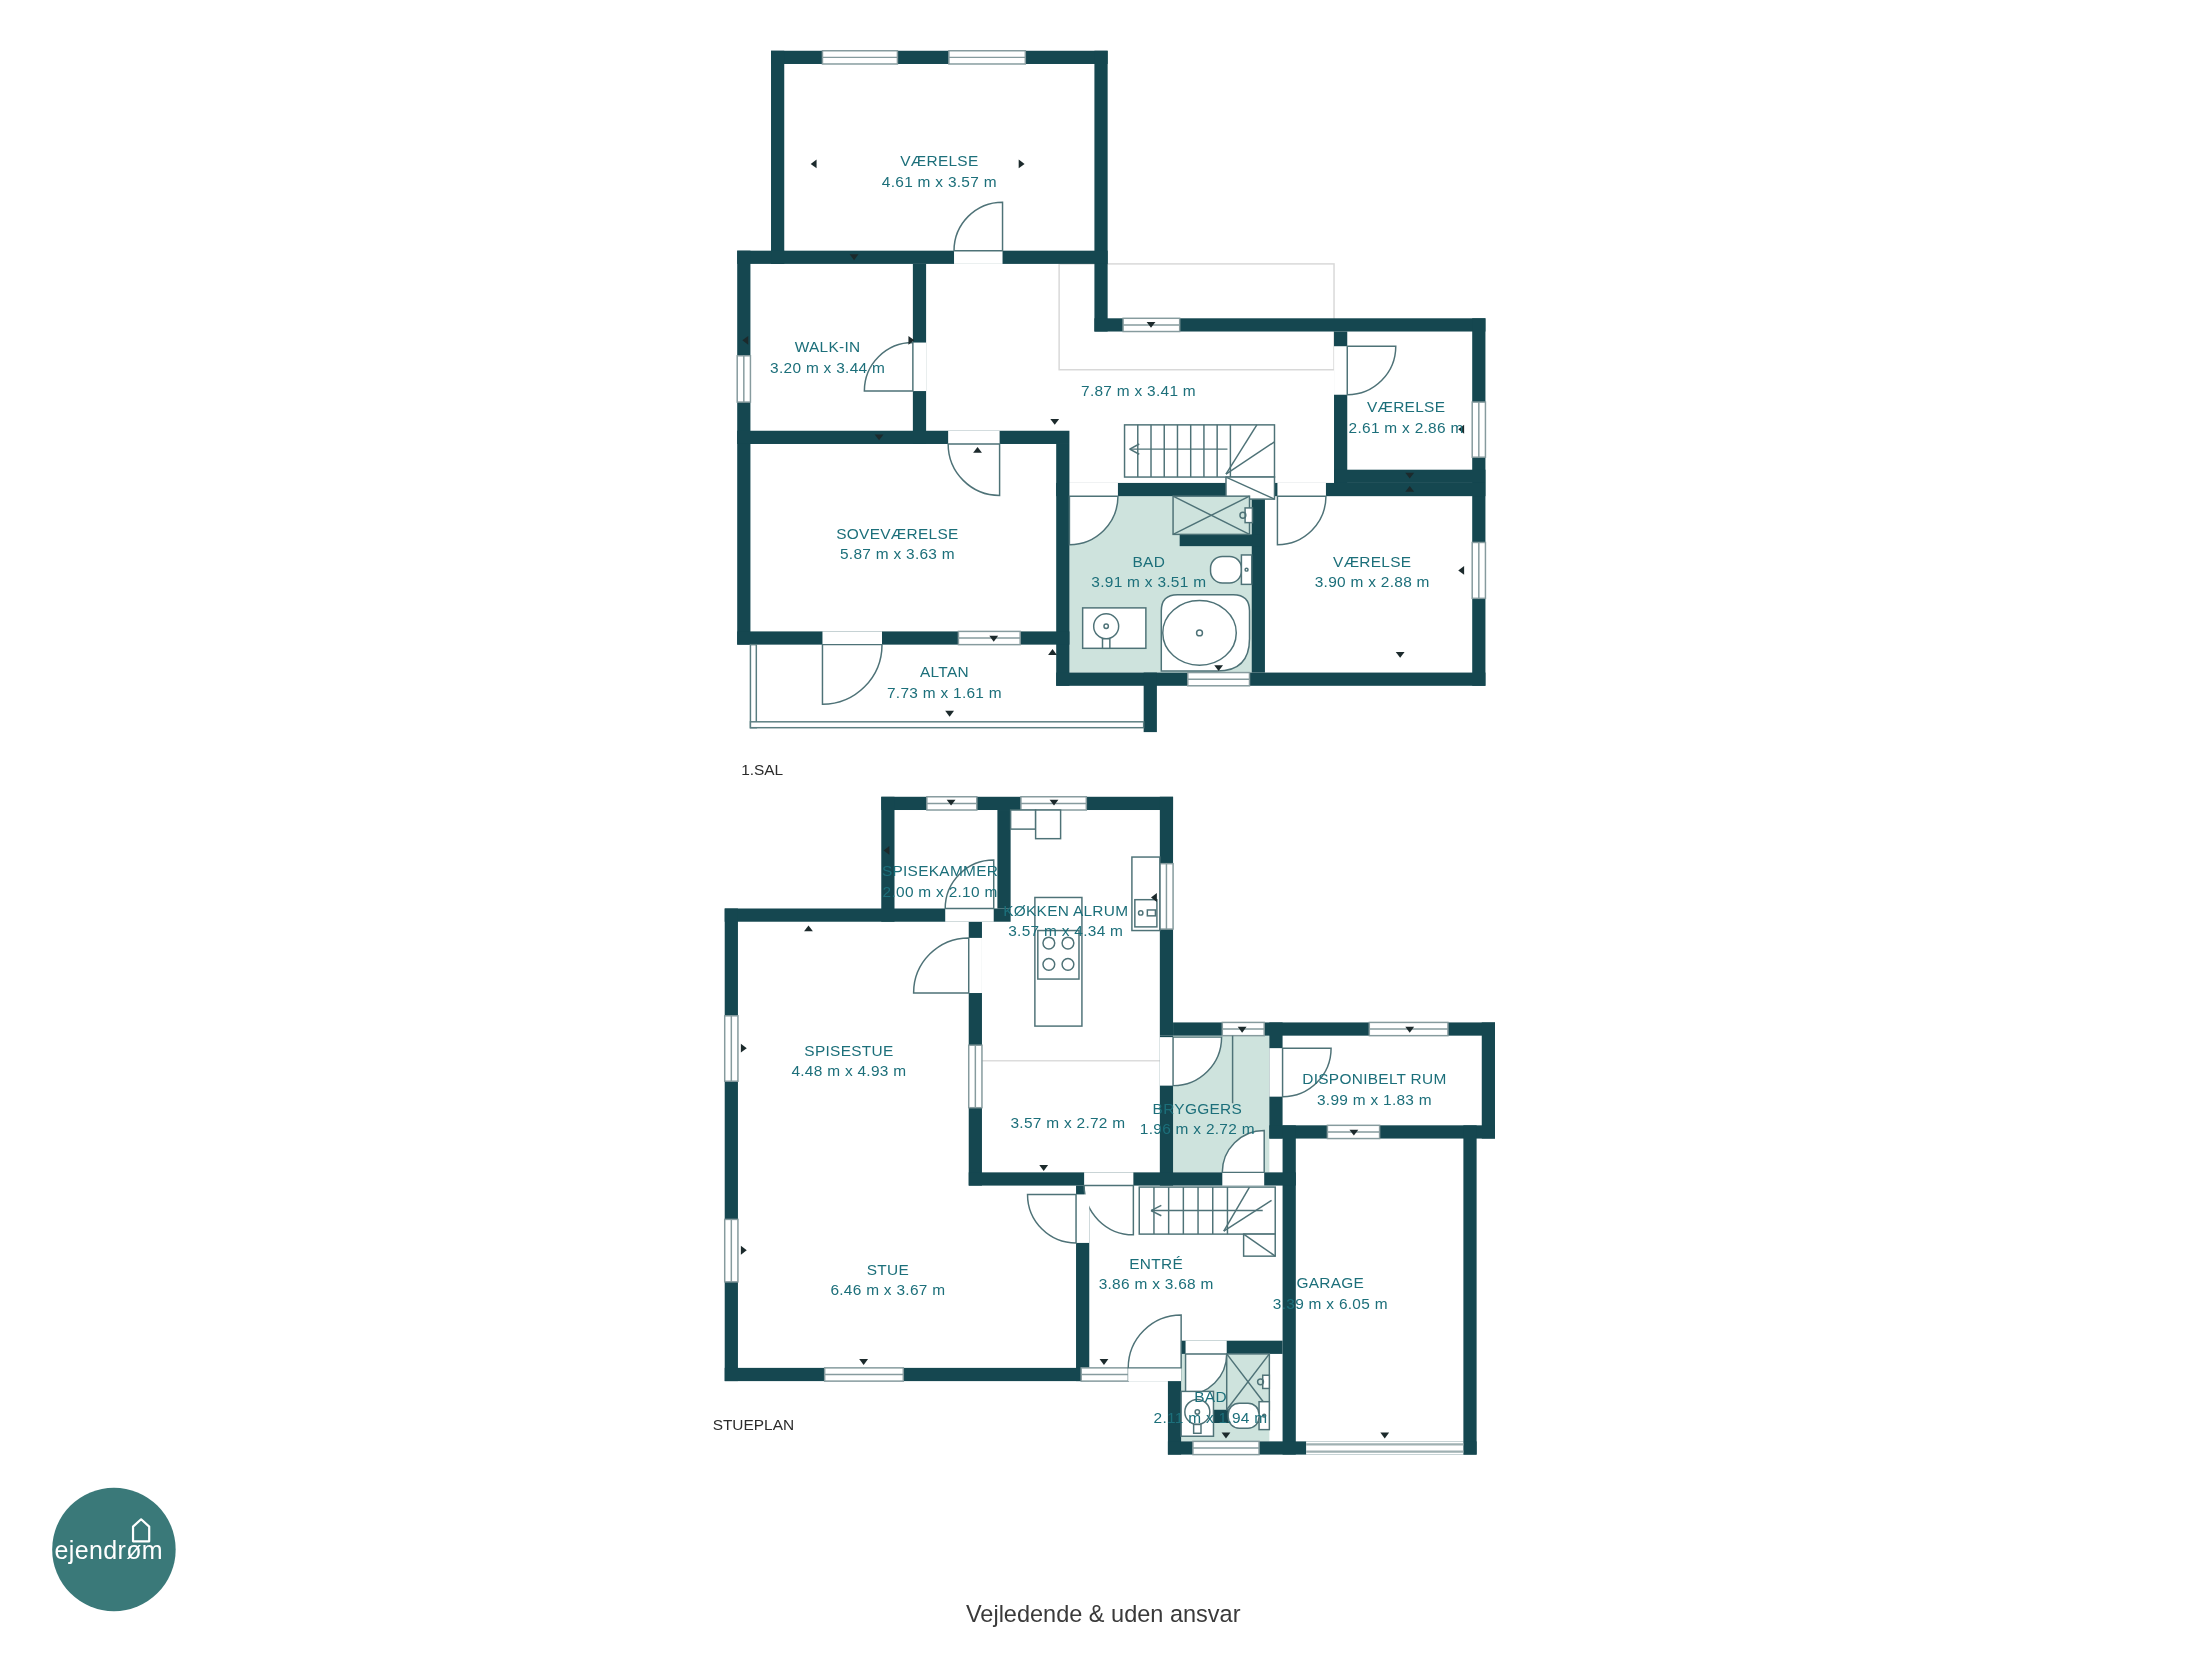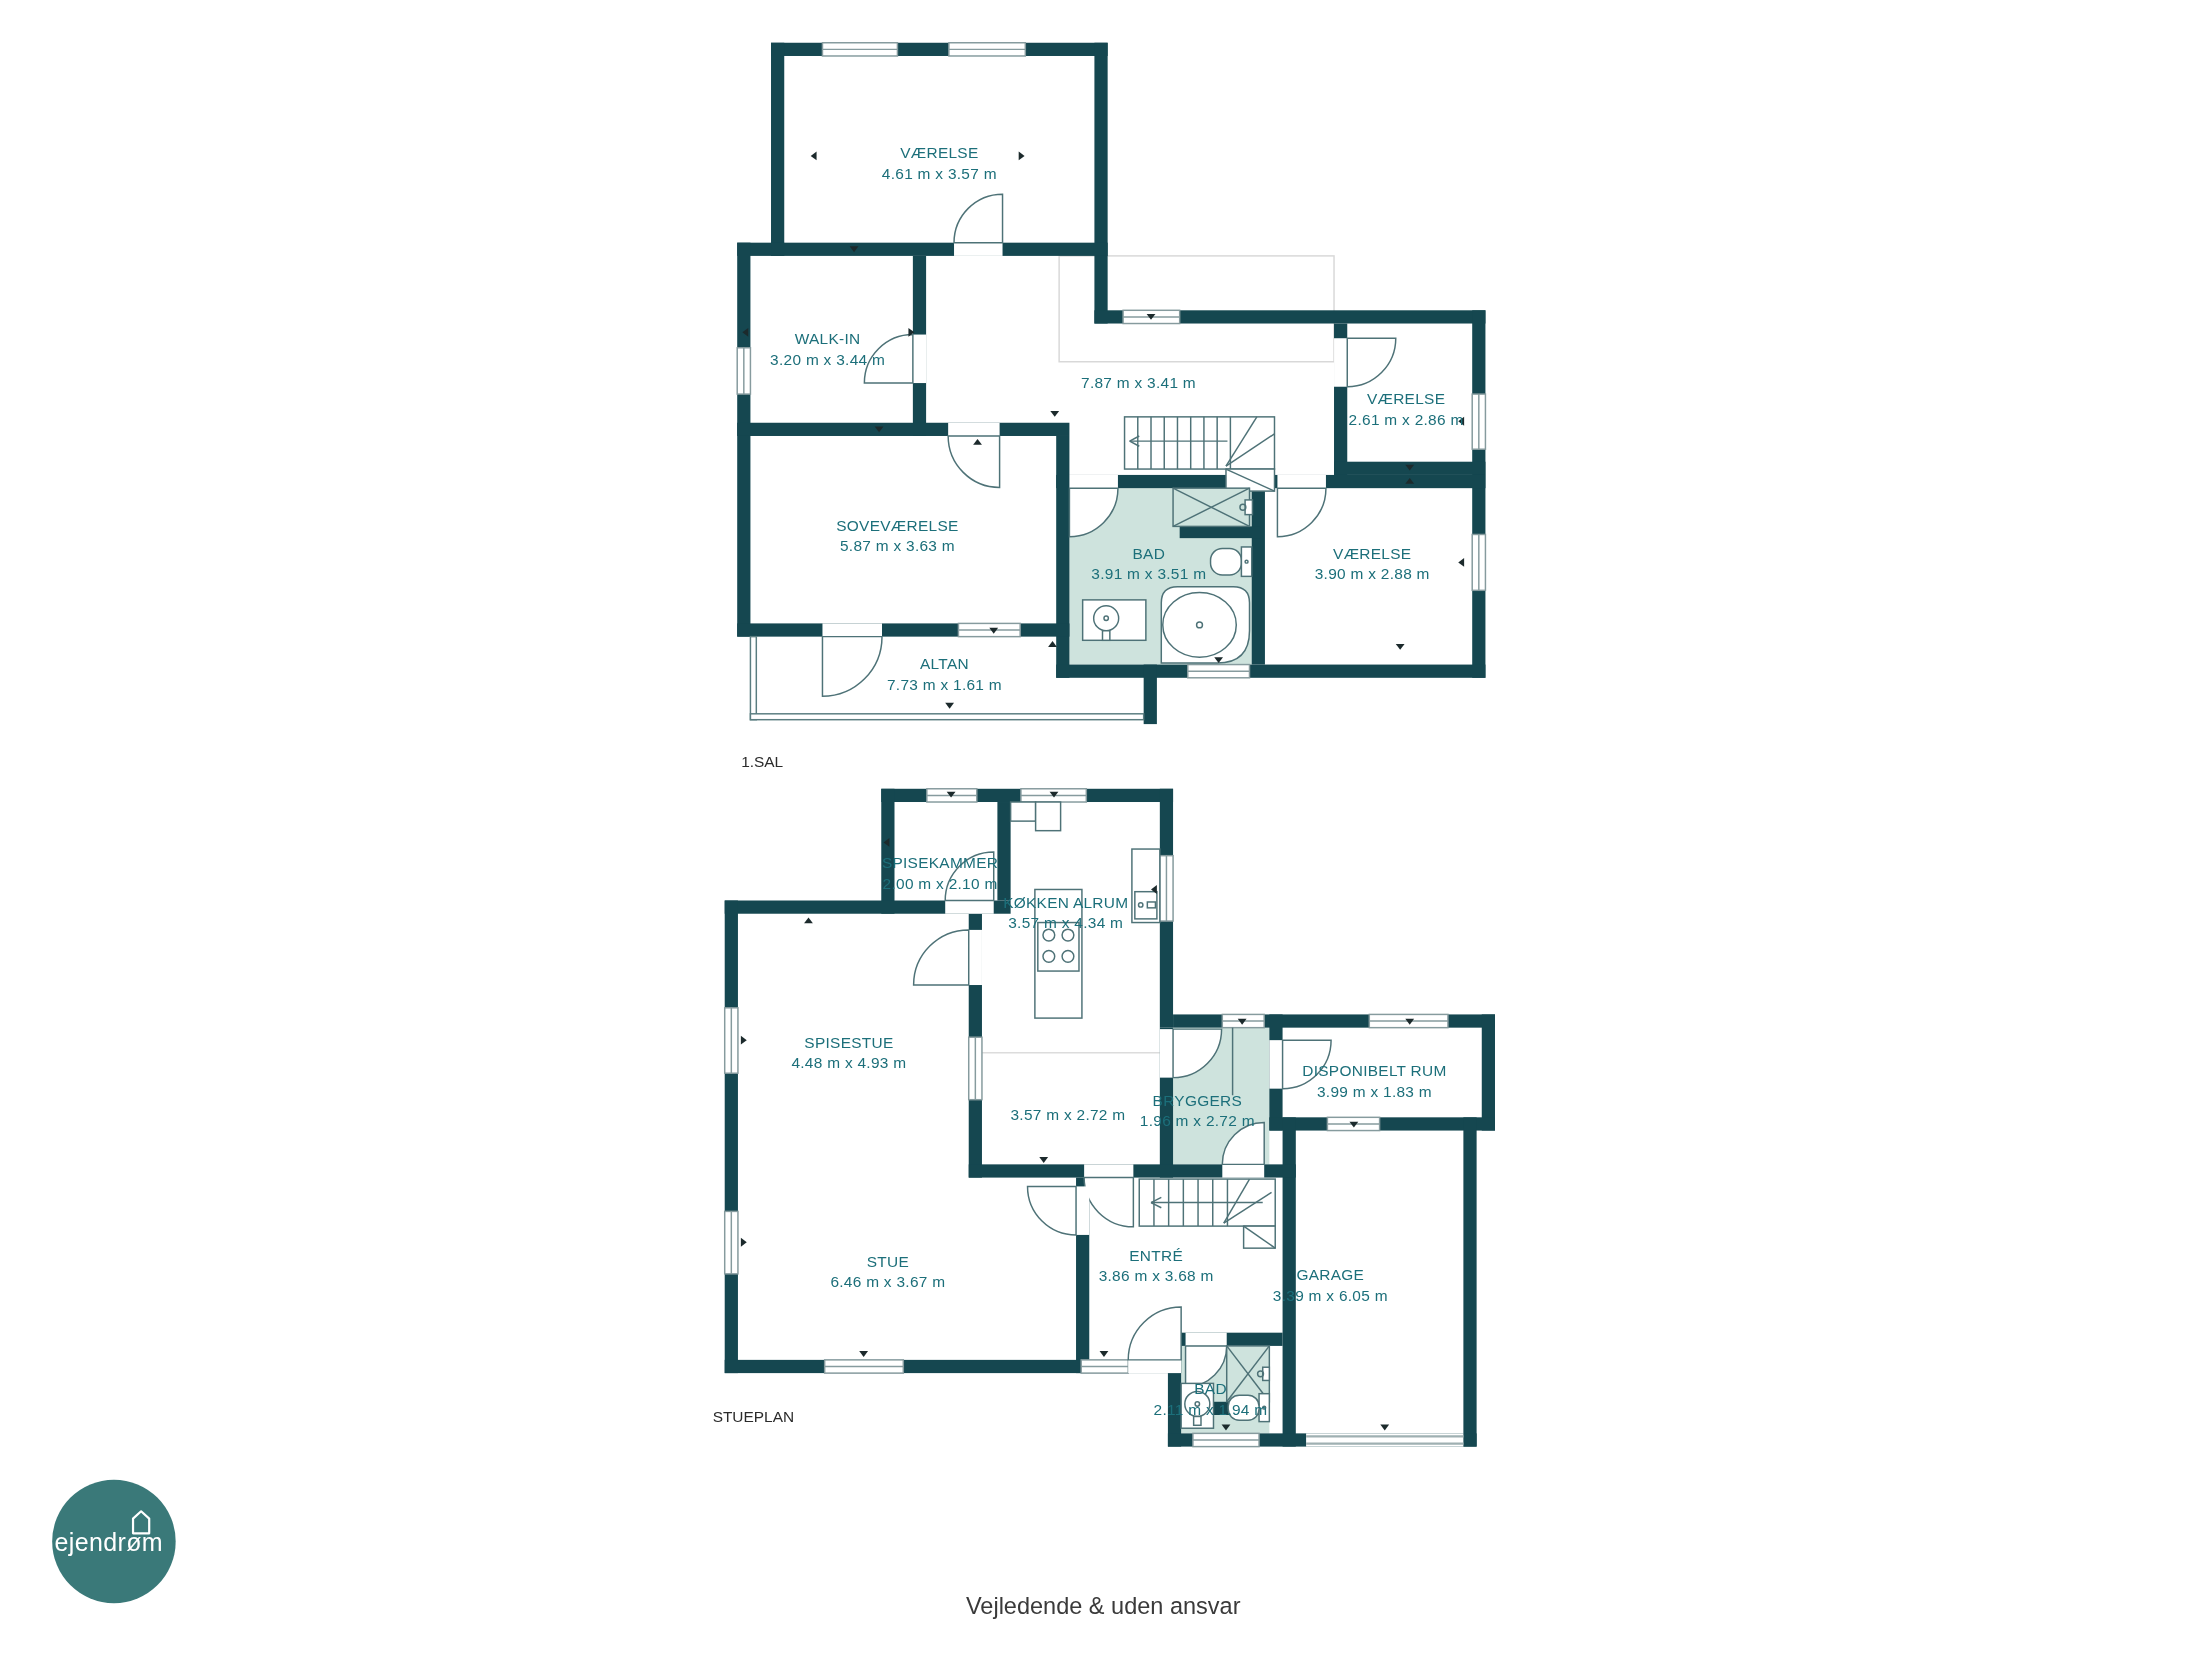--- a/index.html
+++ b/index.html
@@ -1,17 +1,17 @@
 <!DOCTYPE html>
 <html style="font-size:11.8px"><head>
 <meta charset="utf-8">
 <style>
   html,body{margin:0;padding:0;background:#ffffff;}
   body{width:2205px;height:1654px;position:relative;font-family:"Liberation Sans","DejaVu Sans",sans-serif;}
-  #canvas{position:absolute;left:0;top:0;width:2205px;height:1528px;}
+  #canvas{position:absolute;left:0;top:8px;width:2205px;height:1528px;}
   svg{display:block;}
   .wall{fill:#154750;}
   .green{fill:#cee3dd;}
   .void{fill:#ffffff;stroke:#d8d8d8;stroke-width:2;}
   .win{fill:#ffffff;stroke:#869b9e;stroke-width:2;}
   .winline{stroke:#869b9e;stroke-width:2;fill:none;}
   .gap{fill:#ffffff;}
   .door{fill:#ffffff;stroke:#4e7277;stroke-width:2;}
   .thin{fill:none;stroke:#4e7277;stroke-width:2;}
   .fix{fill:#ffffff;stroke:#4e7277;stroke-width:2;}

